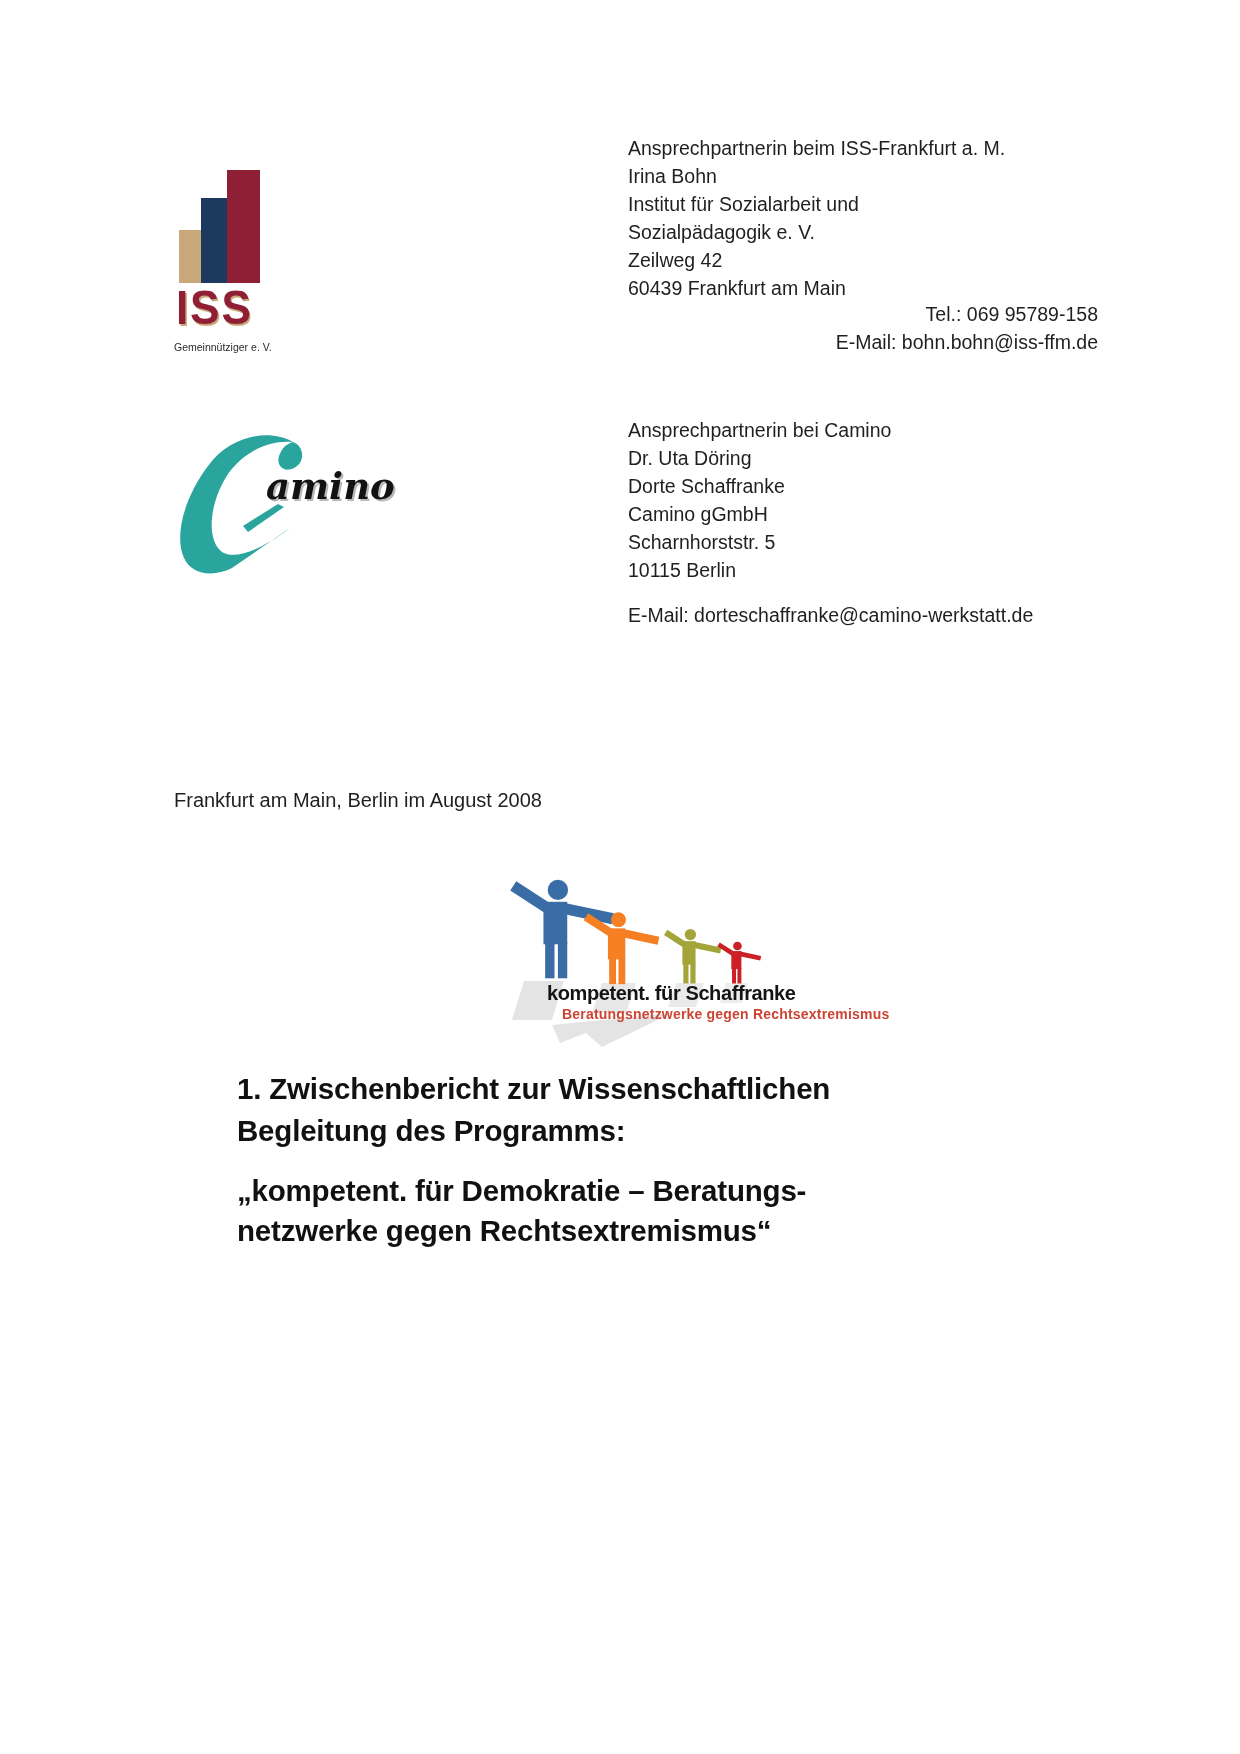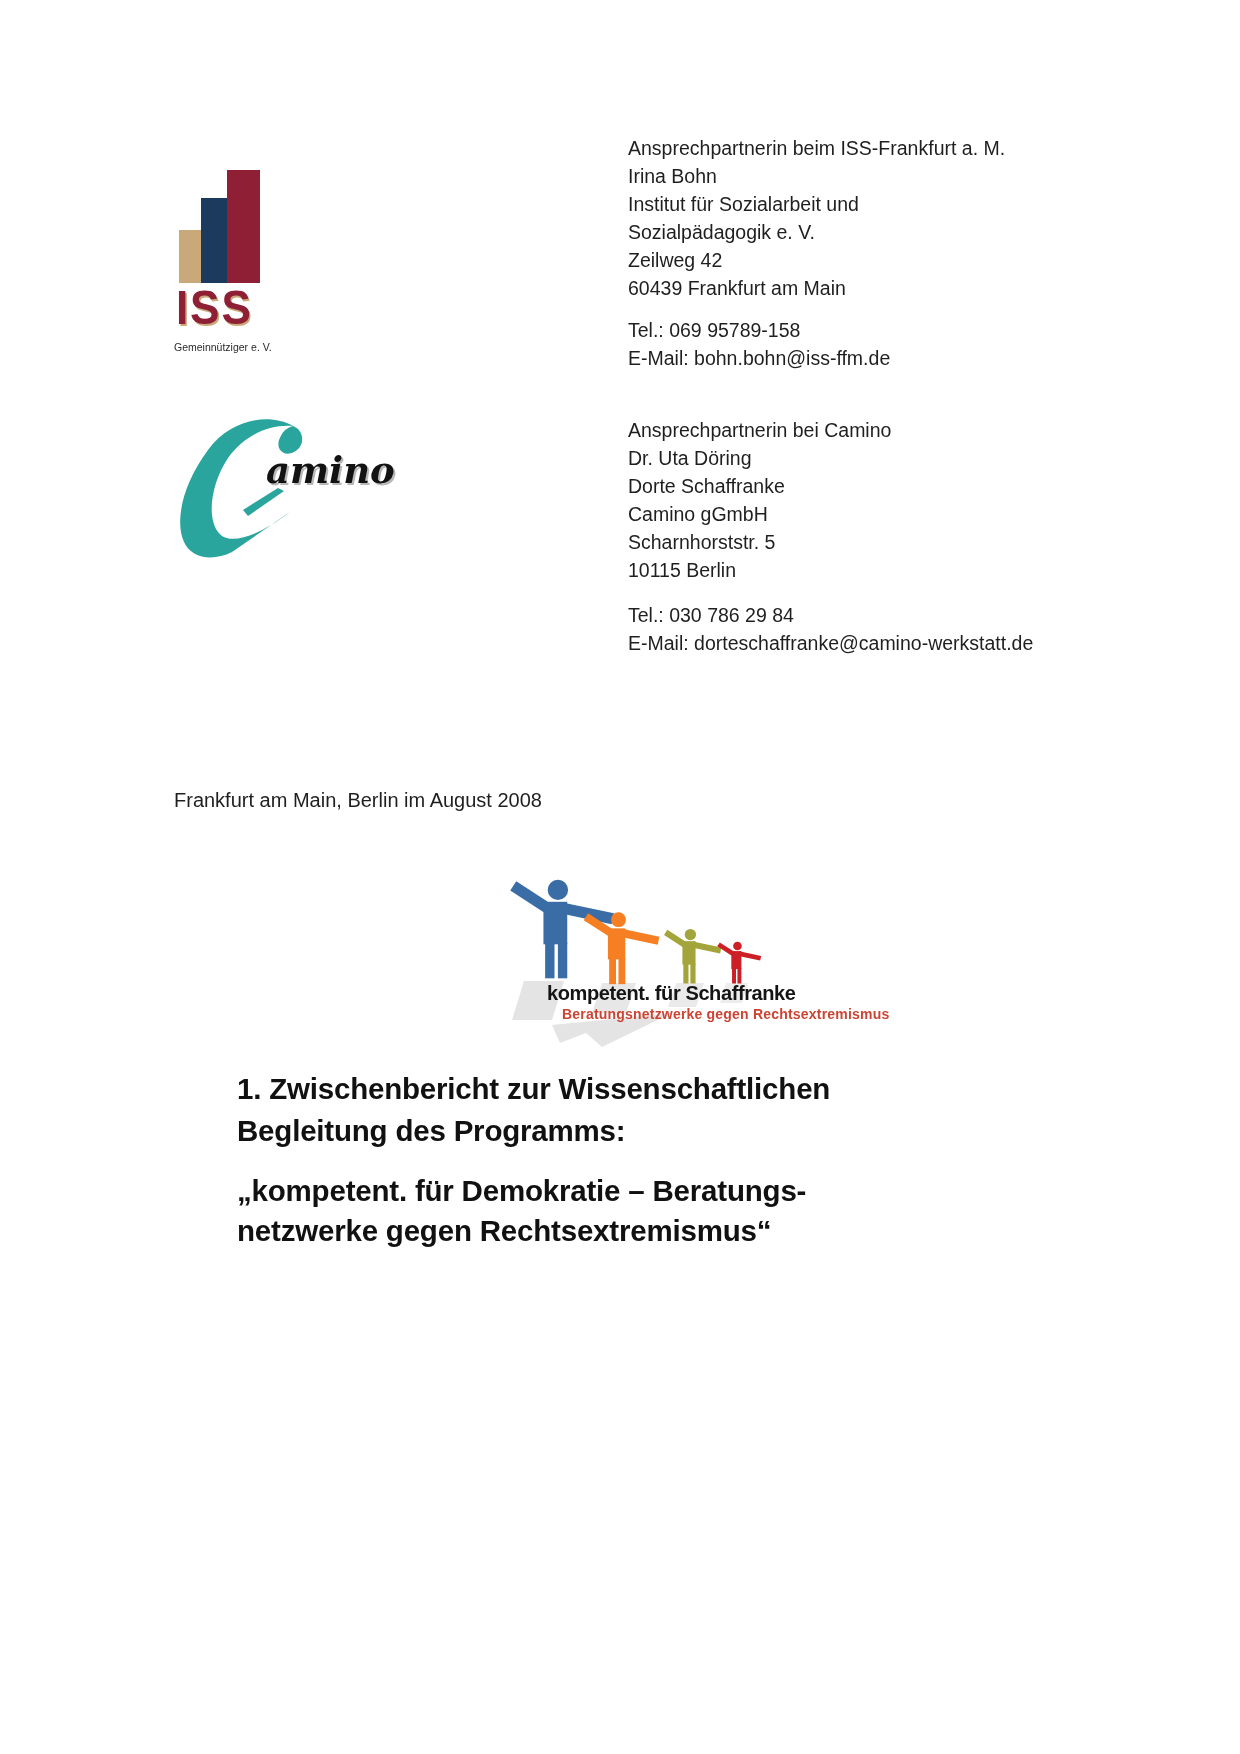--- a/index.html
+++ b/index.html
@@ -20,25 +20,25 @@
     position:absolute; left:16px; top:130px;
     font-size:48px; font-weight:700; letter-spacing:2px;
     transform:scaleX(0.92); transform-origin:left;
     text-shadow:1.5px 1.5px 0 #c9a87a;
   }
   .iss-sub { position:absolute; left:14px; top:191px; font-size:10.5px; color:#2a2a2a; }
 
   
   .contact { left:628px; width:470px; font-size:19.5px; line-height:28px; }
   .contact .line { white-space:nowrap; }
-  .c1 { top:134px; } .c1b { top:316px; }
+  .c1 { top:134px; } .c1b { top:300px;text-align:right; }
   .c2 { top:416px; } .c2b { top:601px; }
 
   
-  .camino-logo { left:168px; top:412px; width:240px; height:160px; }
+  .camino-logo { left:168px; top:428px; width:240px; height:160px; }
   .camino-word {
     position:absolute; left:98px; top:36px;
     font-family:"DejaVu Serif", serif; font-style:italic; font-weight:700;
     font-size:37px; color:#121212; text-shadow:2px 2px 0 #b8b8b8;
   }
 
   .dateline { left:174px; top:786px; font-size:20px; line-height:28px; }
 
   
   .prog-logo { left:490px; top:873px; width:330px; height:175px; }
@@ -103,21 +103,20 @@
 
   <div class="abs contact c2">
     <div class="line">Ansprechpartnerin bei Camino</div>
     <div class="line">Dr. Uta Döring</div>
     <div class="line">Dorte Schaffranke</div>
     <div class="line">Camino gGmbH</div>
     <div class="line">Scharnhorststr. 5</div>
     <div class="line">10115 Berlin</div>
   </div>
   <div class="abs contact c2b">
-    <div class="line">Tel.: 030 786 29 84</div>
     <div class="line">E-Mail: dorteschaffranke@camino-werkstatt.de</div>
   </div>
 
   <div class="abs dateline">Frankfurt am Main, Berlin im August 2008</div>
 
   <div class="abs prog-logo">
     <svg class="prog-svg" width="330" height="175" viewBox="0 0 330 175" aria-hidden="true">
       <defs>
         <g id="person">
           <circle cx="54" cy="14" r="12"></circle>

